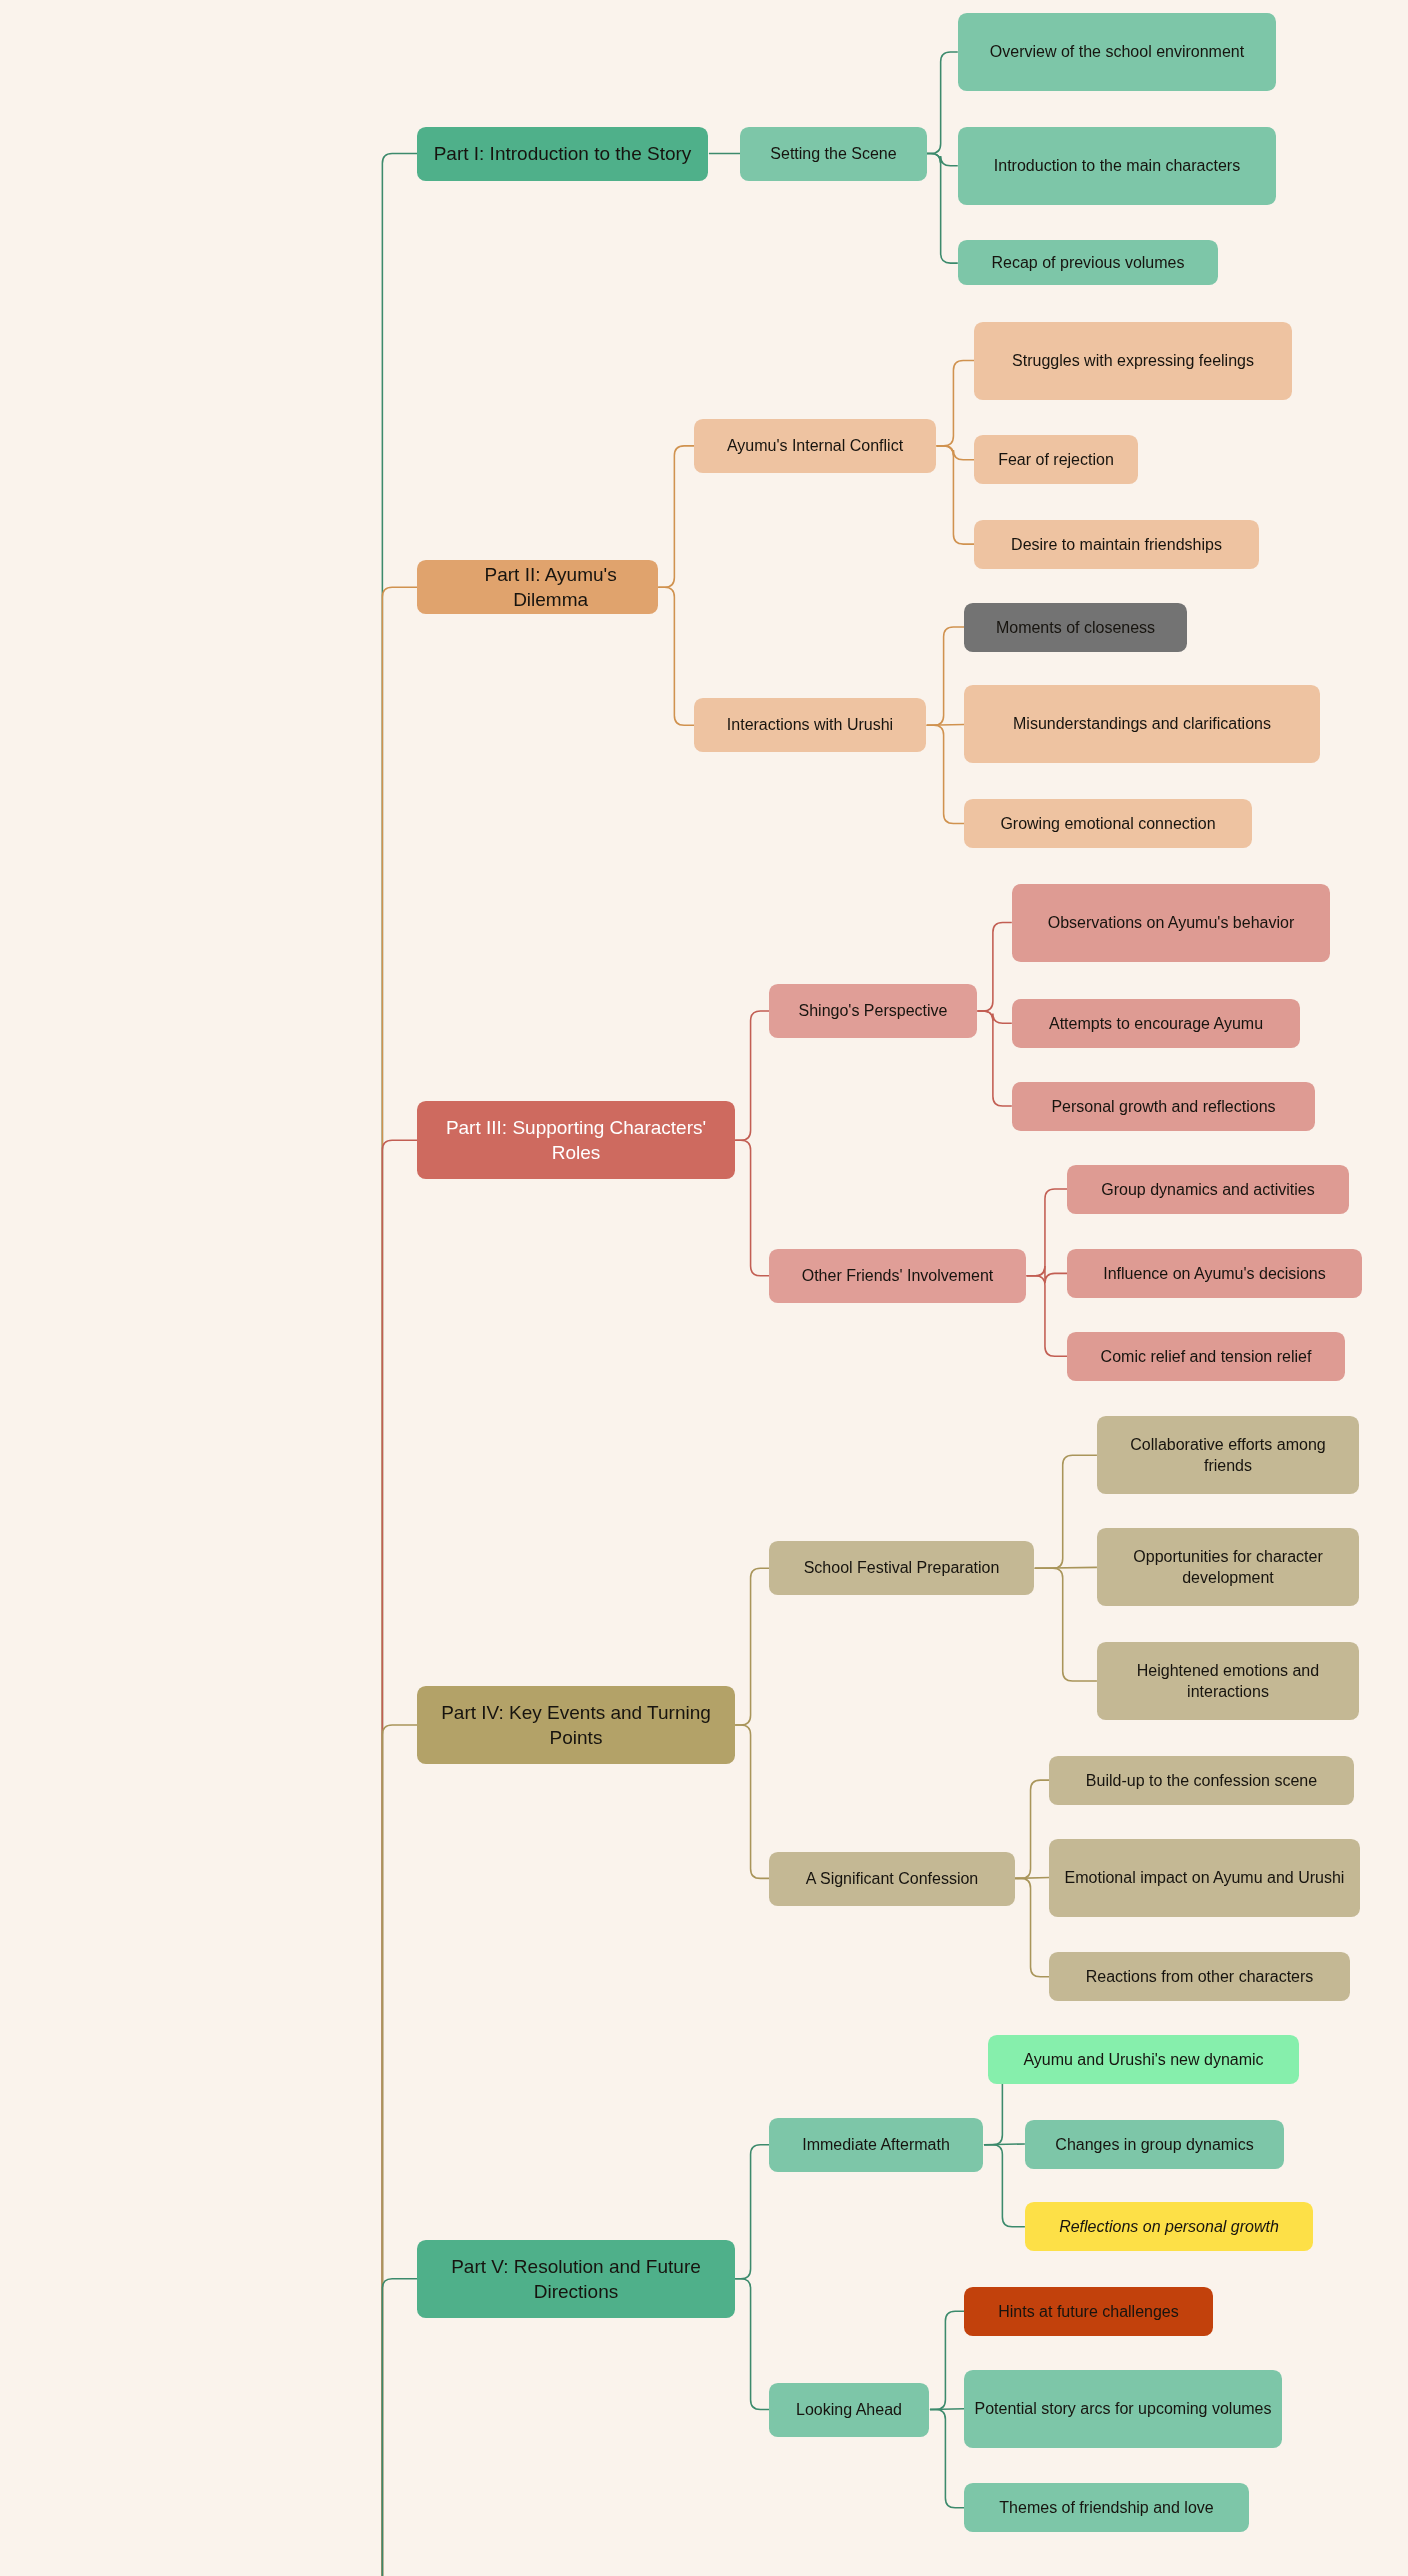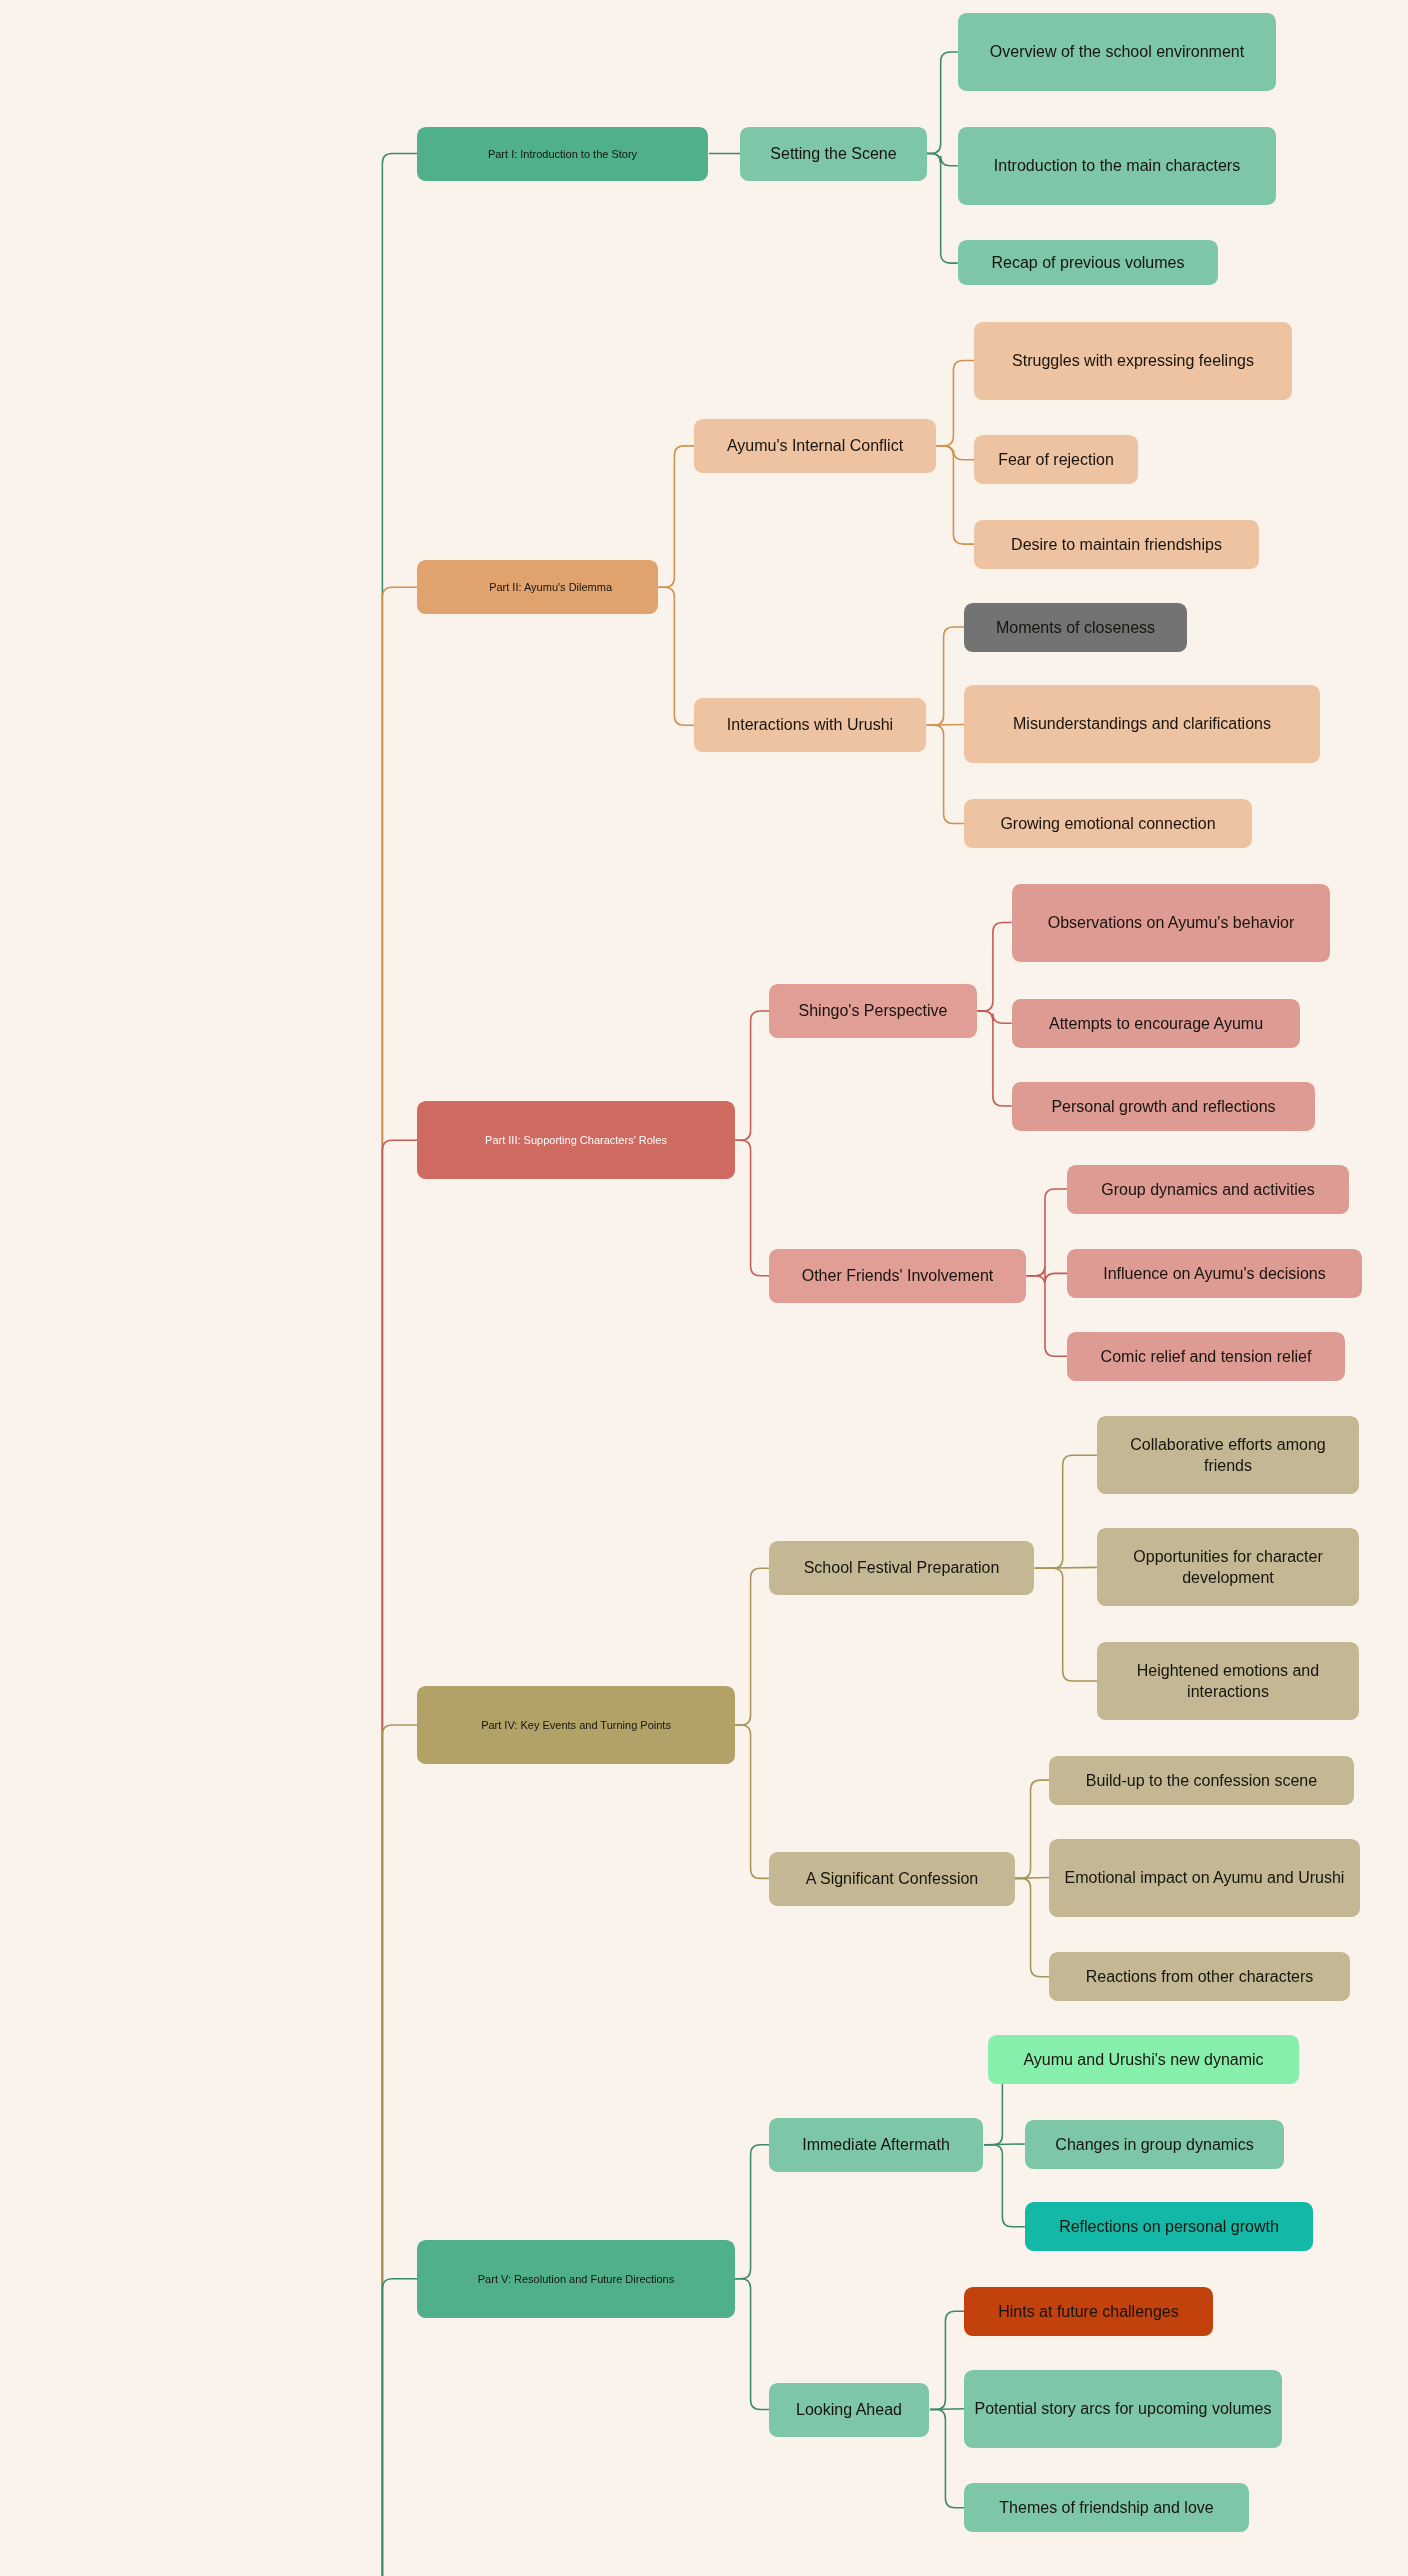--- a/index.html
+++ b/index.html
@@ -14,21 +14,21 @@
   .node{
     position:absolute;
     box-sizing:border-box;
     display:flex;align-items:center;justify-content:center;
     text-align:center;
     border-radius:8.8px;
     color:#17140f;
     line-height:1.32;
     padding:3.9px 9.8px;
   }
-  .t-l1{font-size:11px;}
+  .t-l1{font-size:19px;}
   .t-l2{font-size:16px;}
   .t-l3{font-size:16px;}
 </style>
 </head>
 <body>
 
 <div id="canvas">
   <svg id="links" viewBox="0 0 1443 2640" width="1408" height="2576">
       <path d="M 362.4279069767442 2919.6469104665825 H 381.8751744186047 Q 391.8751744186047 2919.6469104665825 391.8751744186047 2909.6469104665825 V 167.3013871374527 Q 391.8751744186047 157.3013871374527 401.8751744186047 157.3013871374527 H 427.8662790697675" fill="none" stroke="#3c8a6c" stroke-width="1.6"></path>
       <path d="M 726.5337209302327 157.3013871374527 L 758.4139534883722 157.3013871374527" fill="none" stroke="#3c8a6c" stroke-width="1.6"></path>
@@ -174,21 +174,21 @@
       </div>
       <div class="node t-l2" style="left: 769px; top: 2118px; width: 214px; height: 54px; background: rgb(125, 198, 168);">
         <span>Immediate Aftermath</span>
       </div>
       <div class="node t-l3" style="left: 988px; top: 2035px; width: 311px; height: 49px; background: #86efac;">
         <span>Ayumu and Urushi's new dynamic</span>
       </div>
       <div class="node t-l3" style="left: 1025px; top: 2120px; width: 259px; height: 49px; background: rgb(125, 198, 168);">
         <span>Changes in group dynamics</span>
       </div>
-      <div class="node t-l3" style="left: 1025px; top: 2202px; width: 288px; height: 49px; background: #14b8a6;">
+      <div class="node t-l3" style="left: 1025px; top: 2202px; width: 288px; height: 49px; background: #fde047; font-style: italic;">
         <span>Reflections on personal growth</span>
       </div>
       <div class="node t-l2" style="left: 769px; top: 2383px; width: 160px; height: 54px; background: rgb(125, 198, 168);">
         <span>Looking Ahead</span>
       </div>
       <div class="node t-l3" style="left: 964px; top: 2287px; width: 249px; height: 49px; background: #c2410c;">
         <span>Hints at future challenges</span>
       </div>
       <div class="node t-l3" style="left: 964px; top: 2370px; width: 318px; height: 78px; background: rgb(125, 198, 168);">
         <span>Potential story arcs for upcoming volumes</span>

